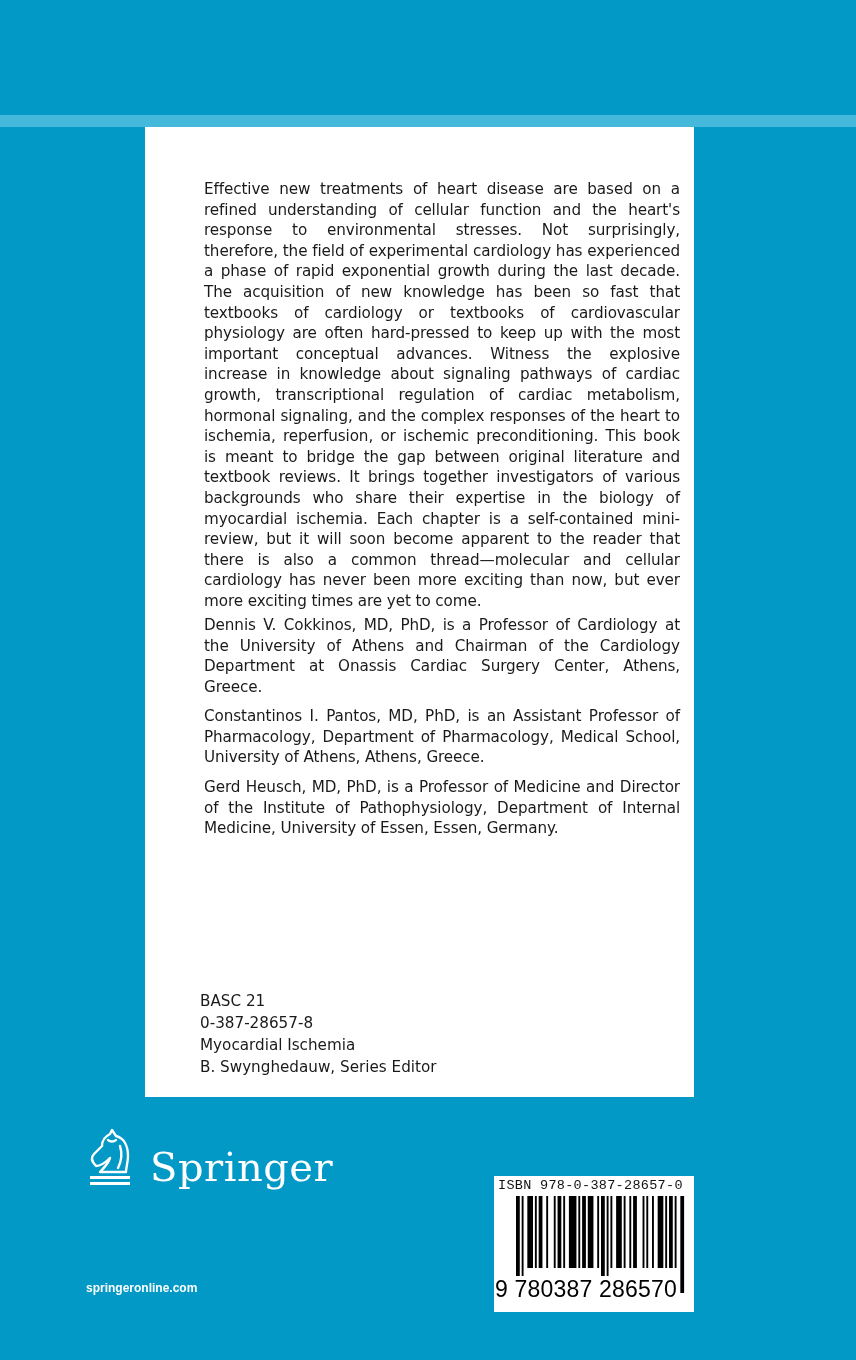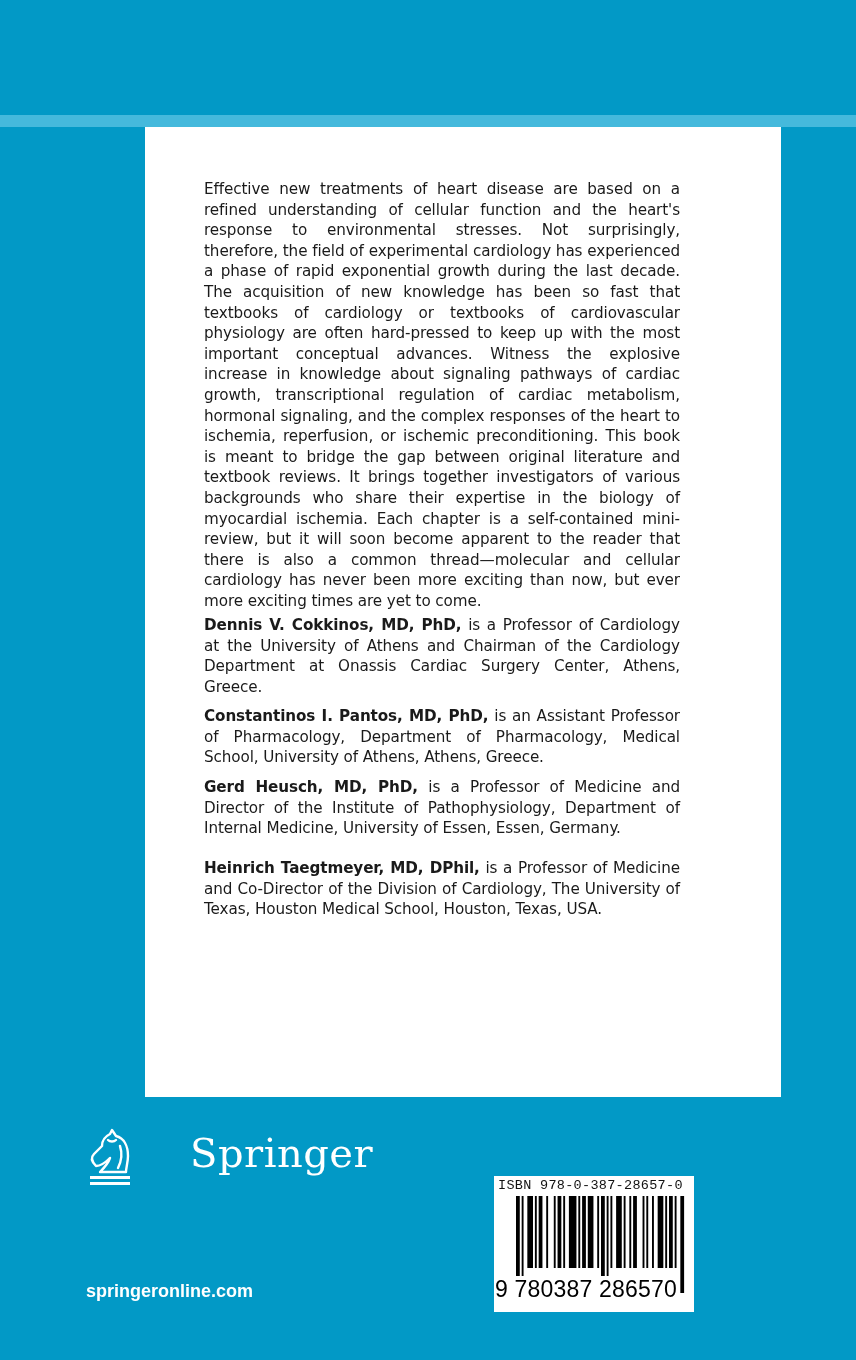--- a/index.html
+++ b/index.html
@@ -6,62 +6,62 @@
     body {
       width: 856px; height: 1360px; position: relative; overflow: hidden;
       background: #0299c6;
       font-family: "DejaVu Sans", sans-serif;
     }
     .top-band {
       position: absolute; left: 0; top: 115px; width: 856px; height: 12px;
       background: #45b9dc;
     }
     .panel {
-      position: absolute; left: 145px; top: 127px; width: 636px; height: 970px;
+      position: absolute; left: 145px; top: 127px; width: 549px; height: 970px;
       background: #ffffff;
     }
     .blurb {
       position: absolute; left: 59px; top: 52px; width: 476px;
       font-size: 15.2px; line-height: 20.6px; color: #1a1a1a;
       text-align: justify; letter-spacing: -0.1px;
       margin: 0;
     }
     .bio {
       position: absolute; left: 59px; width: 476px;
       font-size: 15.2px; line-height: 20.6px; color: #1a1a1a;
       text-align: justify; margin: 0; letter-spacing: -0.1px;
     }
-    .bio b { font-weight: bold; }
+    .bio b { font-weight: normal; }
     .bio1 { top: 541px; }
     .bio2 { top: 582px; }
     .bio3 { top: 644px; }
     .bio4 { top: 734px; }
     .bio1 { top: 488px; }
     .bio2 { top: 579px; }
     .bio3 { top: 650px; }
     .bio4 { top: 731px; }
     .series {
       position: absolute; left: 55px; top: 863px;
       font-size: 15.2px; line-height: 22px; color: #1a1a1a;
     }
     .series div { white-space: nowrap; }
     .logo {
       position: absolute; left: 86px; top: 1128px; height: 60px;
-      display: flex; align-items: flex-start; gap: 40px;
+      display: flex; align-items: flex-end;
     }
     .logo svg { display: block; }
     .logo-text {
       font-family: "DejaVu Serif", serif; color: #ffffff;
       font-size: 40px; margin-left: 12px; letter-spacing: 0.5px;
       position: relative; top: 2px;
     }
     .site {
       position: absolute; left: 86px; top: 1281px;
       font-family: "Liberation Sans", sans-serif; font-weight: bold;
-      color: #ffffff; font-size: 18px;
+      color: #ffffff; font-size: 12px;
     }
     .barcode-box {
       position: absolute; left: 494px; top: 1176px; width: 200px; height: 136px;
       background: #ffffff;
     }
     .isbn-top {
       position: absolute; left: 4px; top: 2px;
       font-family: "Liberation Mono", monospace; font-size: 13.5px; color: #111;
       letter-spacing: 0.3px; white-space: nowrap;
     }
@@ -77,22 +77,27 @@
 <body>
 
 <div class="top-band"></div>
 
 <div class="panel">
   <p class="blurb">Effective new treatments of heart disease are based on a refined understanding of cellular function and the heart's response to environmental stresses. Not surprisingly, therefore, the field of experimental cardiology has experienced a phase of rapid exponential growth during the last decade. The acquisition of new knowledge has been so fast that textbooks of cardiology or textbooks of cardiovascular physiology are often hard-pressed to keep up with the most important conceptual advances. Witness the explosive increase in knowledge about signaling pathways of cardiac growth, transcriptional regulation of cardiac metabolism, hormonal signaling, and the complex responses of the heart to ischemia, reperfusion, or ischemic preconditioning. This book is meant to bridge the gap between original literature and textbook reviews. It brings together investigators of various backgrounds who share their expertise in the biology of myocardial ischemia. Each chapter is a self-contained mini-review, but it will soon become apparent to the reader that there is also a common thread—molecular and cellular cardiology has never been more exciting than now, but ever more exciting times are yet to come.</p>
 
   <p class="bio bio1"><b>Dennis V. Cokkinos, MD, PhD,</b><span> is a Professor of Cardiology at the University of Athens and Chairman of the Cardiology Department at Onassis Cardiac Surgery Center, Athens, Greece.</span></p>
   <p class="bio bio3"><b>Gerd Heusch, MD, PhD,</b><span> is a Professor of Medicine and Director of the Institute of Pathophysiology, Department of Internal Medicine, University of Essen, Essen, Germany.</span></p>
   <p class="bio bio2"><b>Constantinos I. Pantos, MD, PhD,</b><span> is an Assistant Professor of Pharmacology, Department of Pharmacology, Medical School, University of Athens, Athens, Greece.</span></p>
-  <p class="bio bio4"><b>Heinrich Taegtmeyer, MD, DPhil,</b><span> is a Professor of Medicine and Co-Director of the Division of Cardiology, The University of Texas, Houston Medical School, Houston, Texas, USA.</span></p>
 
+  <div class="series">
+    <div>BASC 21</div>
+    <div>0-387-28657-8</div>
+    <div>Myocardial Ischemia</div>
+    <div>B. Swynghedauw, Series Editor</div>
+  </div>
 </div>
 
 <div class="logo">
   <svg width="52" height="60" viewBox="0 0 52 60">
     <g fill="none" stroke="#ffffff" stroke-width="2.4" stroke-linejoin="round" stroke-linecap="round">
       <path d="M10 38 C6 34 4 30 8 26 L16 18 C16 12 20 8 24 6 L26 2 L30 8 C38 10 42 18 42 28 C42 34 40 40 40 44 L14 44 C18 40 22 36 24 30 C20 34 14 38 10 38 Z"></path>
       <path d="M22 12 C24 14 28 14 30 12"></path>
       <path d="M34 18 C36 24 36 32 32 40"></path>
     </g>
     <rect x="4" y="48" width="40" height="3" fill="#ffffff"></rect>

